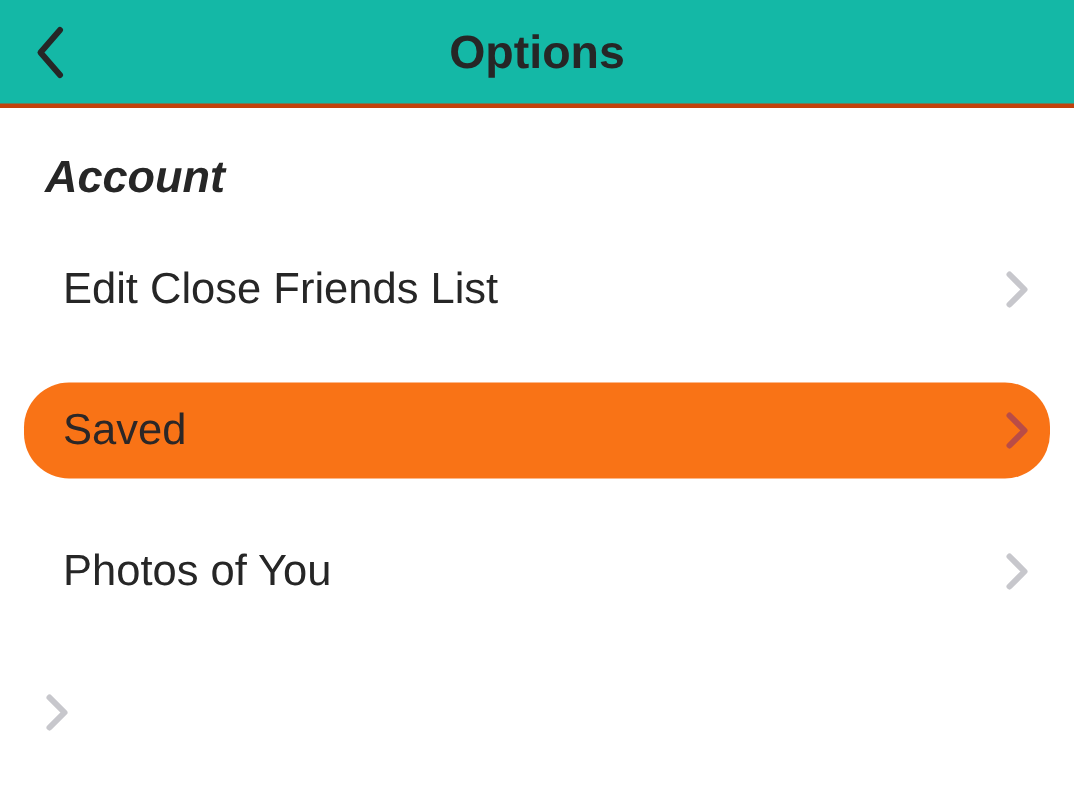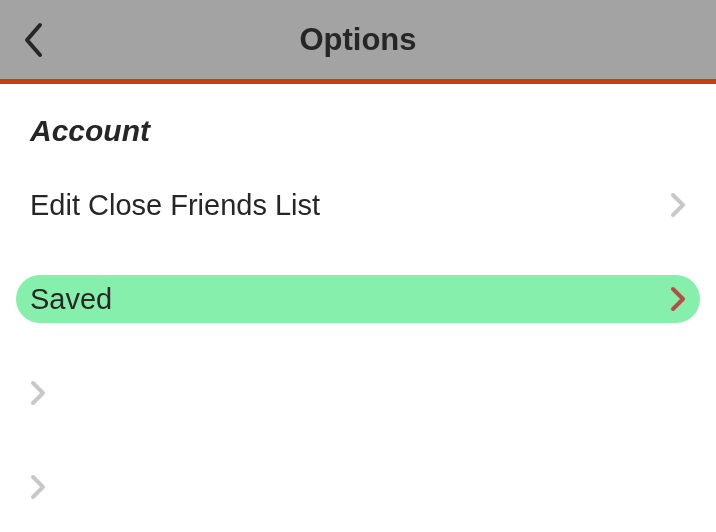--- a/index.html
+++ b/index.html
@@ -7,23 +7,23 @@
       padding: 0;
       box-sizing: border-box;
       font-family: -apple-system, BlinkMacSystemFont, "Segoe UI", Helvetica, Arial, sans-serif;
     }
     body {
       width: 716px;
       height: 532px;
       background: #ffffff;
     }
     .header {
-      height: 84px;
-      background: #a3a3a3;
-      border-bottom: 5px solid #c2410c;
+      height: 72px;
+      background: #14b8a6;
+      border-bottom: 3px solid #c2410c;
       display: flex;
       align-items: center;
       position: relative;
     }
     .back-button {
       position: absolute;
       left: 22px;
       top: 50%;
       transform: translateY(-50%);
       cursor: pointer;
@@ -50,31 +50,32 @@
       align-items: center;
       justify-content: space-between;
       padding: 0 30px;
       height: 94px;
       cursor: pointer;
     }
     .list-item-label {
       font-size: 29px;
       font-weight: 400;
       color: #262626;
+      margin-left: 12px;
     }
     .chevron-right {
       display: flex;
       align-items: center;
     }
     .highlighted {
-      background: #86efac;
+      background: #f97316;
       border-radius: 30px;
       margin: 0 16px;
       padding: 0 14px;
-      height: 48px;
+      height: 64px;
     }
     .highlighted .list-item-label {
       font-size: 29px;
       color: #2c2727;
     }
     .highlighted-wrapper {
       display: flex;
       align-items: center;
       height: 94px;
     }
@@ -113,20 +114,21 @@
     <span class="list-item-label">Saved</span>
     <span class="chevron-right">
       <svg width="16" height="26" viewBox="0 0 16 26" fill="none">
         <path d="M3 3 L13 13 L3 23" stroke="#b94c47" stroke-width="4" stroke-linecap="round" stroke-linejoin="round"></path>
       </svg>
     </span>
   </div>
 </div>
 
 <div class="list-item">
+  <span class="list-item-label">Photos of You</span>
   <span class="chevron-right">
     <svg width="16" height="26" viewBox="0 0 16 26" fill="none">
       <path d="M3 3 L13 13 L3 23" stroke="#c7c7cc" stroke-width="4" stroke-linecap="round" stroke-linejoin="round"></path>
     </svg>
   </span>
 </div>
 
 <div class="list-item">
   <span class="chevron-right">
     <svg width="16" height="26" viewBox="0 0 16 26" fill="none">

